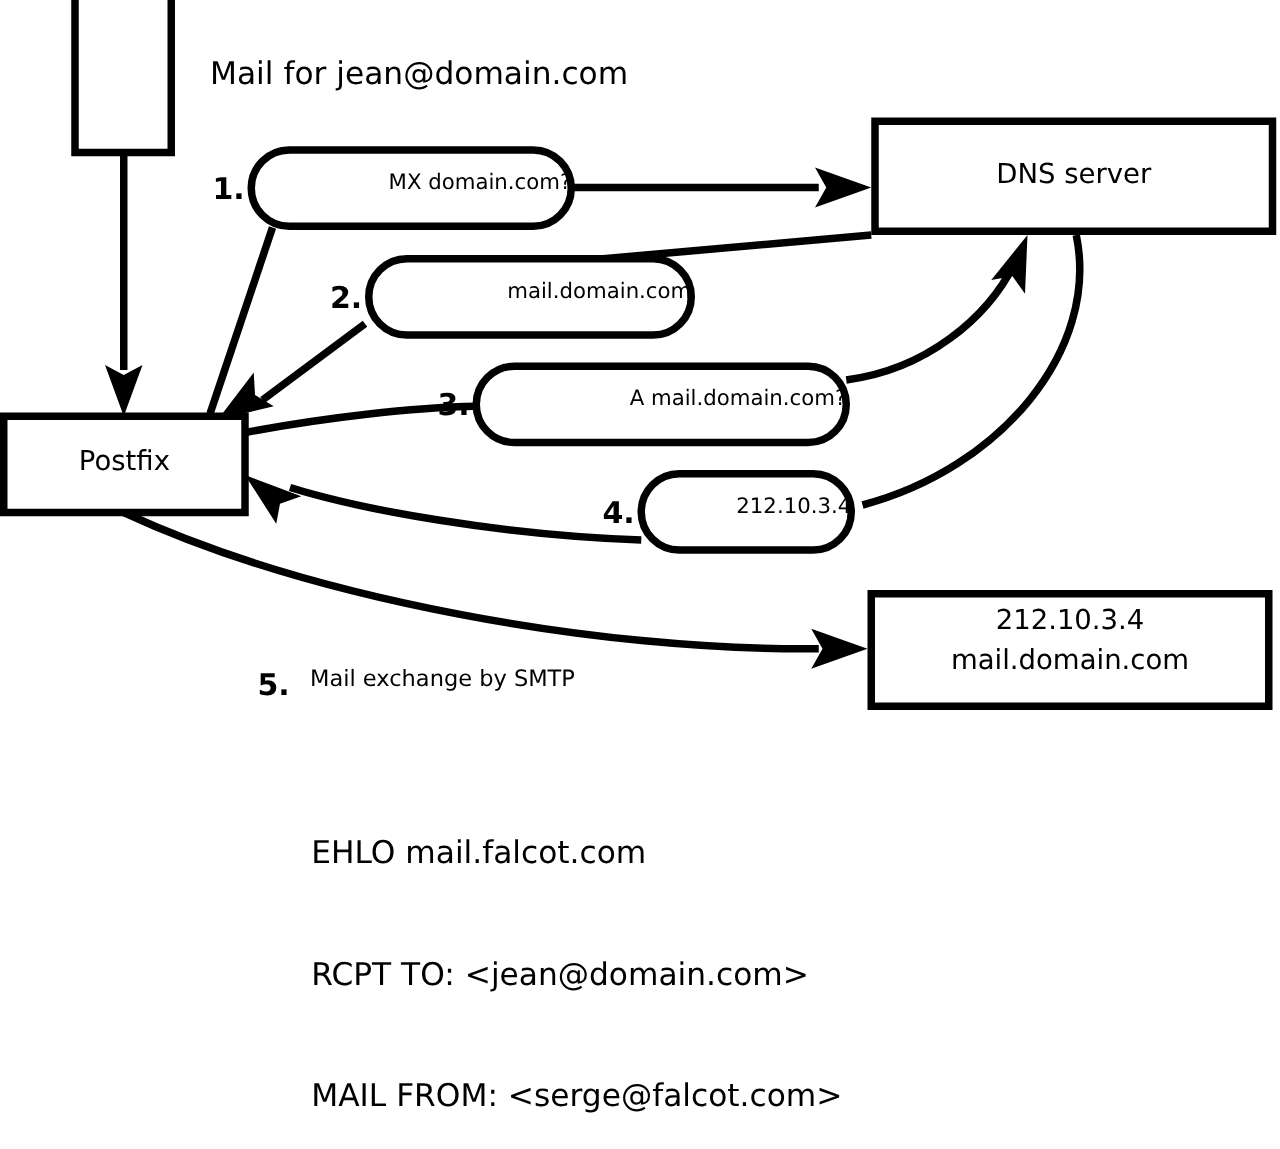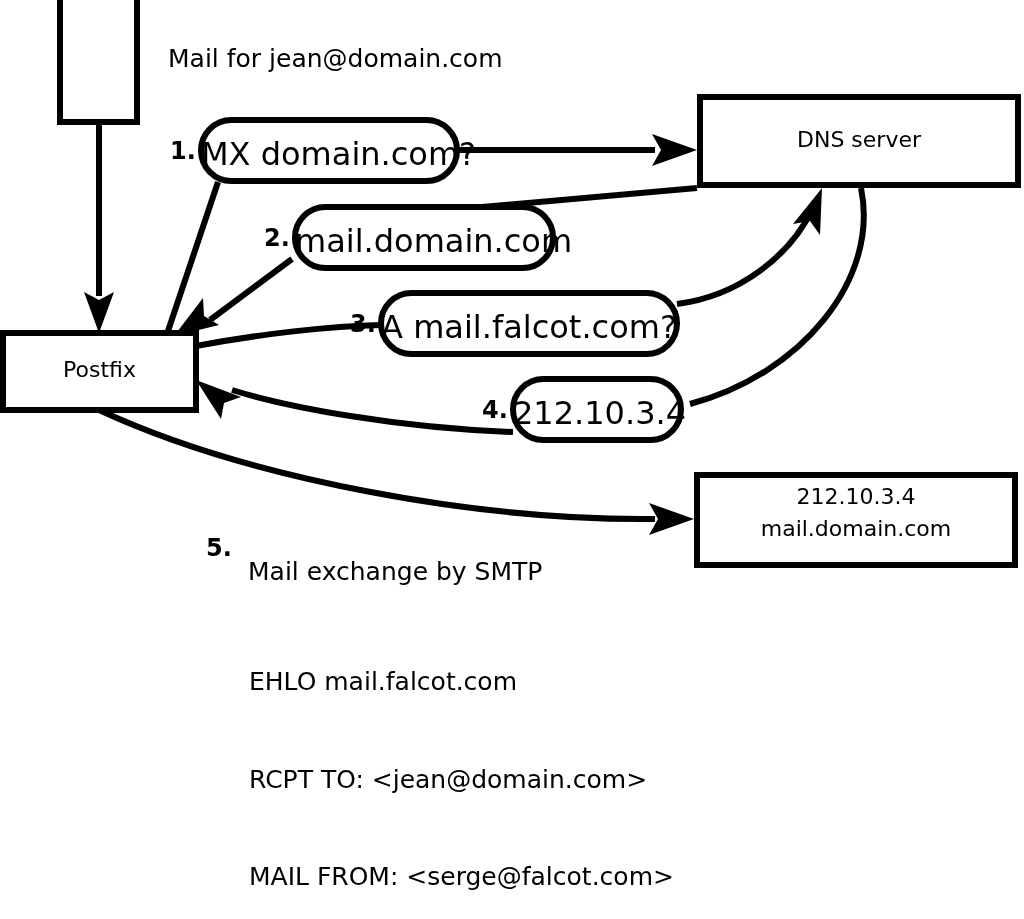--- a/index.html
+++ b/index.html
@@ -33,29 +33,29 @@
     font-family: "DejaVu Sans", "Liberation Sans", sans-serif;
     white-space: pre;
     line-height: 1.0;
   }
   .node-label {
     font-size: 22px;
     text-align: center;
   }
   .node-label.two-line { line-height: 1.28; }
   .pill-label {
-    font-size: 32px;
-    text-align: center;
+    font-size: 17px;
+    text-align: right;
   }
   .step-num {
     font-size: 24px;
     font-weight: bold;
   }
   .caption { font-size: 25px; }
-  .step5-label { font-size: 25px; margin-top: 24px; }
+  .step5-label { font-size: 18px; }
   .transcript {
     font-size: 25px;
     line-height: 32.5px;
   }
 </style>
 </head>
 <body>
 
 <div id="stage">
 
@@ -127,21 +127,21 @@
   <div class="lbl node-label two-line" style="left:697px; top:515px; width:318px;">mail.domain.com</div>
 
   <div class="lbl step-num" style="left:170px; top:139px;">1.</div>
   <div class="lbl step-num" style="left:264px; top:226px;">2.</div>
   <div class="lbl step-num" style="left:350px; top:312px;">3.</div>
   <div class="lbl step-num" style="left:482px; top:398px;">4.</div>
   <div class="lbl step-num" style="left:206px; top:536px;">5.</div>
 
   <div class="lbl pill-label" style="left:201px; top:138px; width:256px;">MX domain.com?</div>
   <div class="lbl pill-label" style="left:295px; top:225px; width:258px;">mail.domain.com</div>
-  <div class="lbl pill-label" style="left:381px; top:311px; width:296px;">A mail.falcot.com?</div>
+  <div class="lbl pill-label" style="left:381px; top:311px; width:296px;">A mail.domain.com?</div>
   <div class="lbl pill-label" style="left:513px; top:397px; width:168px;">212.10.3.4</div>
 
   <div class="lbl step5-label" style="left:248px; top:535px;">Mail exchange by SMTP</div>
 
   <div class="lbl transcript" style="left:249px; top:601px;">
     <div>EHLO mail.falcot.com</div>
     <div>RCPT TO: &lt;jean@domain.com&gt;</div>
     <div>MAIL FROM: &lt;serge@falcot.com&gt;</div>
     
     

